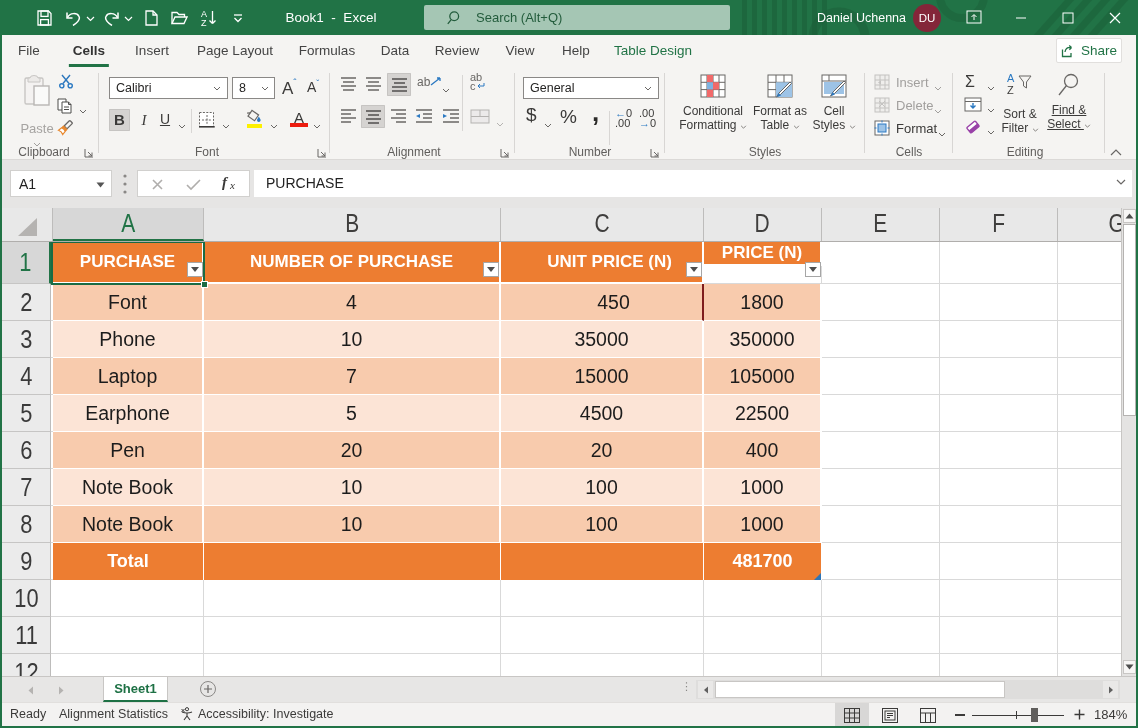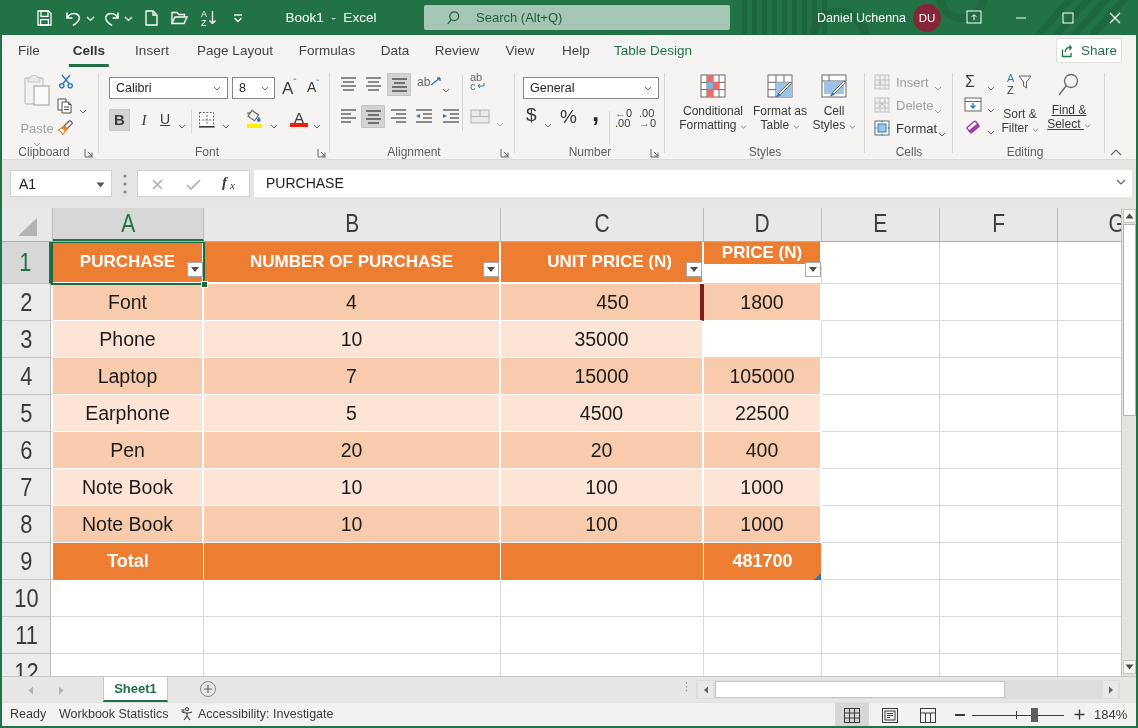--- a/index.html
+++ b/index.html
@@ -516,25 +516,26 @@
     <div class="gl-h" style="top:300px;"></div>
     <div class="gl-h" style="top:337px;"></div>
     <div class="gl-h" style="top:374px;"></div>
     <div class="gl-h" style="top:411px;"></div>
     <div class="tcell thead" style="left:51px;top:0;width:151px;height:42px;border-right:2px solid #fff;border-bottom:2px solid #fff;">PURCHASE</div>
     <div class="tcell thead" style="left:202px;top:0;width:297px;height:42px;border-right:2px solid #fff;border-bottom:2px solid #fff;">NUMBER OF PURCHASE</div>
     <div class="tcell thead" style="left:499px;top:0;width:203px;height:42px;border-right:2px solid #fff;border-bottom:2px solid #fff;padding-left:16px;">UNIT PRICE (N)</div>
     <div class="tcell thead" style="left:702px;top:0;width:118px;height:24px;border-right:2px solid #fff;border-bottom:2px solid #fff;">PRICE (N)</div>
     <div class="tcell band1" style="left:51px;top:42px;width:151px;height:37px;border-right:2px solid #fff;border-bottom:1.5px solid #fff;">Font</div>
     <div class="tcell band1" style="left:202px;top:42px;width:297px;height:37px;border-right:2px solid #fff;border-bottom:1.5px solid #fff;">4</div>
-    <div class="tcell band1" style="left:499px;top:42px;width:203px;height:37px;border-right:4px solid #7f1d1d;border-bottom:1.5px solid #fff;padding-left:24px;">450</div>
+    <div class="tcell band1" style="left:499px;top:42px;width:203px;height:37px;border-right:2px solid #7f1d1d;border-bottom:1.5px solid #fff;padding-left:24px;">450</div>
     <div class="tcell band1" style="left:702px;top:42px;width:118px;height:37px;border-right:2px solid #fff;border-bottom:1.5px solid #fff;">1800</div>
     <div class="tcell band2" style="left:51px;top:79px;width:151px;height:37px;border-right:2px solid #fff;border-bottom:1.5px solid #fff;">Phone</div>
     <div class="tcell band2" style="left:202px;top:79px;width:297px;height:37px;border-right:2px solid #fff;border-bottom:1.5px solid #fff;">10</div>
     <div class="tcell band2" style="left:499px;top:79px;width:203px;height:37px;border-right:2px solid #fff;border-bottom:1.5px solid #fff;">35000</div>
+    <div class="tcell band2" style="left:702px;top:79px;width:118px;height:37px;border-right:2px solid #fff;border-bottom:1.5px solid #fff;">350000</div>
     <div class="tcell band1" style="left:51px;top:116px;width:151px;height:37px;border-right:2px solid #fff;border-bottom:1.5px solid #fff;">Laptop</div>
     <div class="tcell band1" style="left:202px;top:116px;width:297px;height:37px;border-right:2px solid #fff;border-bottom:1.5px solid #fff;">7</div>
     <div class="tcell band1" style="left:499px;top:116px;width:203px;height:37px;border-right:2px solid #fff;border-bottom:1.5px solid #fff;">15000</div>
     <div class="tcell band1" style="left:702px;top:116px;width:118px;height:37px;border-right:2px solid #fff;border-bottom:1.5px solid #fff;">105000</div>
     <div class="tcell band2" style="left:51px;top:153px;width:151px;height:37px;border-right:2px solid #fff;border-bottom:1.5px solid #fff;">Earphone</div>
     <div class="tcell band2" style="left:202px;top:153px;width:297px;height:37px;border-right:2px solid #fff;border-bottom:1.5px solid #fff;">5</div>
     <div class="tcell band2" style="left:499px;top:153px;width:203px;height:37px;border-right:2px solid #fff;border-bottom:1.5px solid #fff;">4500</div>
     <div class="tcell band2" style="left:702px;top:153px;width:118px;height:37px;border-right:2px solid #fff;border-bottom:1.5px solid #fff;">22500</div>
     <div class="tcell band1" style="left:51px;top:190px;width:151px;height:37px;border-right:2px solid #fff;border-bottom:1.5px solid #fff;">Pen</div>
     <div class="tcell band1" style="left:202px;top:190px;width:297px;height:37px;border-right:2px solid #fff;border-bottom:1.5px solid #fff;">20</div>
@@ -653,21 +654,21 @@
     <div style="position:absolute;right:2px;top:1px;width:15px;height:17px;background:#e9e8e7;display:flex;align-items:center;justify-content:center;">
         <svg width="6" height="8" viewBox="0 0 6 8">
           <path d="M1 0.5 L5 4 L1 7.5 Z" fill="#606060"></path>
         </svg>
       </div>
   </div>
 </div>
 
 <div class="abs" id="statusbar">
   <span style="position:absolute;left:8px;top:4px;">Ready</span>
-  <span style="position:absolute;left:57px;top:4px;">Workbook Statistics</span>
+  <span style="position:absolute;left:57px;top:4px;">Alignment Statistics</span>
   <svg style="position:absolute;left:178px;top:4px;" width="14" height="14" viewBox="0 0 14 14">
       <circle cx="7" cy="2.2" r="1.6" fill="none" stroke="#3b3a39"></circle>
       <path d="M2 5 C5 6.2 9 6.2 12 5 M7 6.5 V9 M7 9 L4 13 M7 9 L10 13" fill="none" stroke="#3b3a39" stroke-width="1.1"></path>
       <path d="M1.5 2 l3 3 m0-3 l-3 3" stroke="#3b3a39" stroke-width="1"></path>
     </svg>
   <span style="position:absolute;left:196px;top:4px;">Accessibility: Investigate</span>
   <div style="position:absolute;left:833px;top:0;width:34px;height:24px;background:#d8d7d6;display:flex;align-items:center;justify-content:center;">
       <svg width="16" height="15" viewBox="0 0 16 15">
         <rect x="0.5" y="0.5" width="15" height="14" fill="none" stroke="#3b3a39"></rect>
         <path d="M0.5 5 H15.5 M0.5 10 H15.5 M5.5 0.5 V14.5 M10.5 0.5 V14.5" stroke="#3b3a39"></path>

